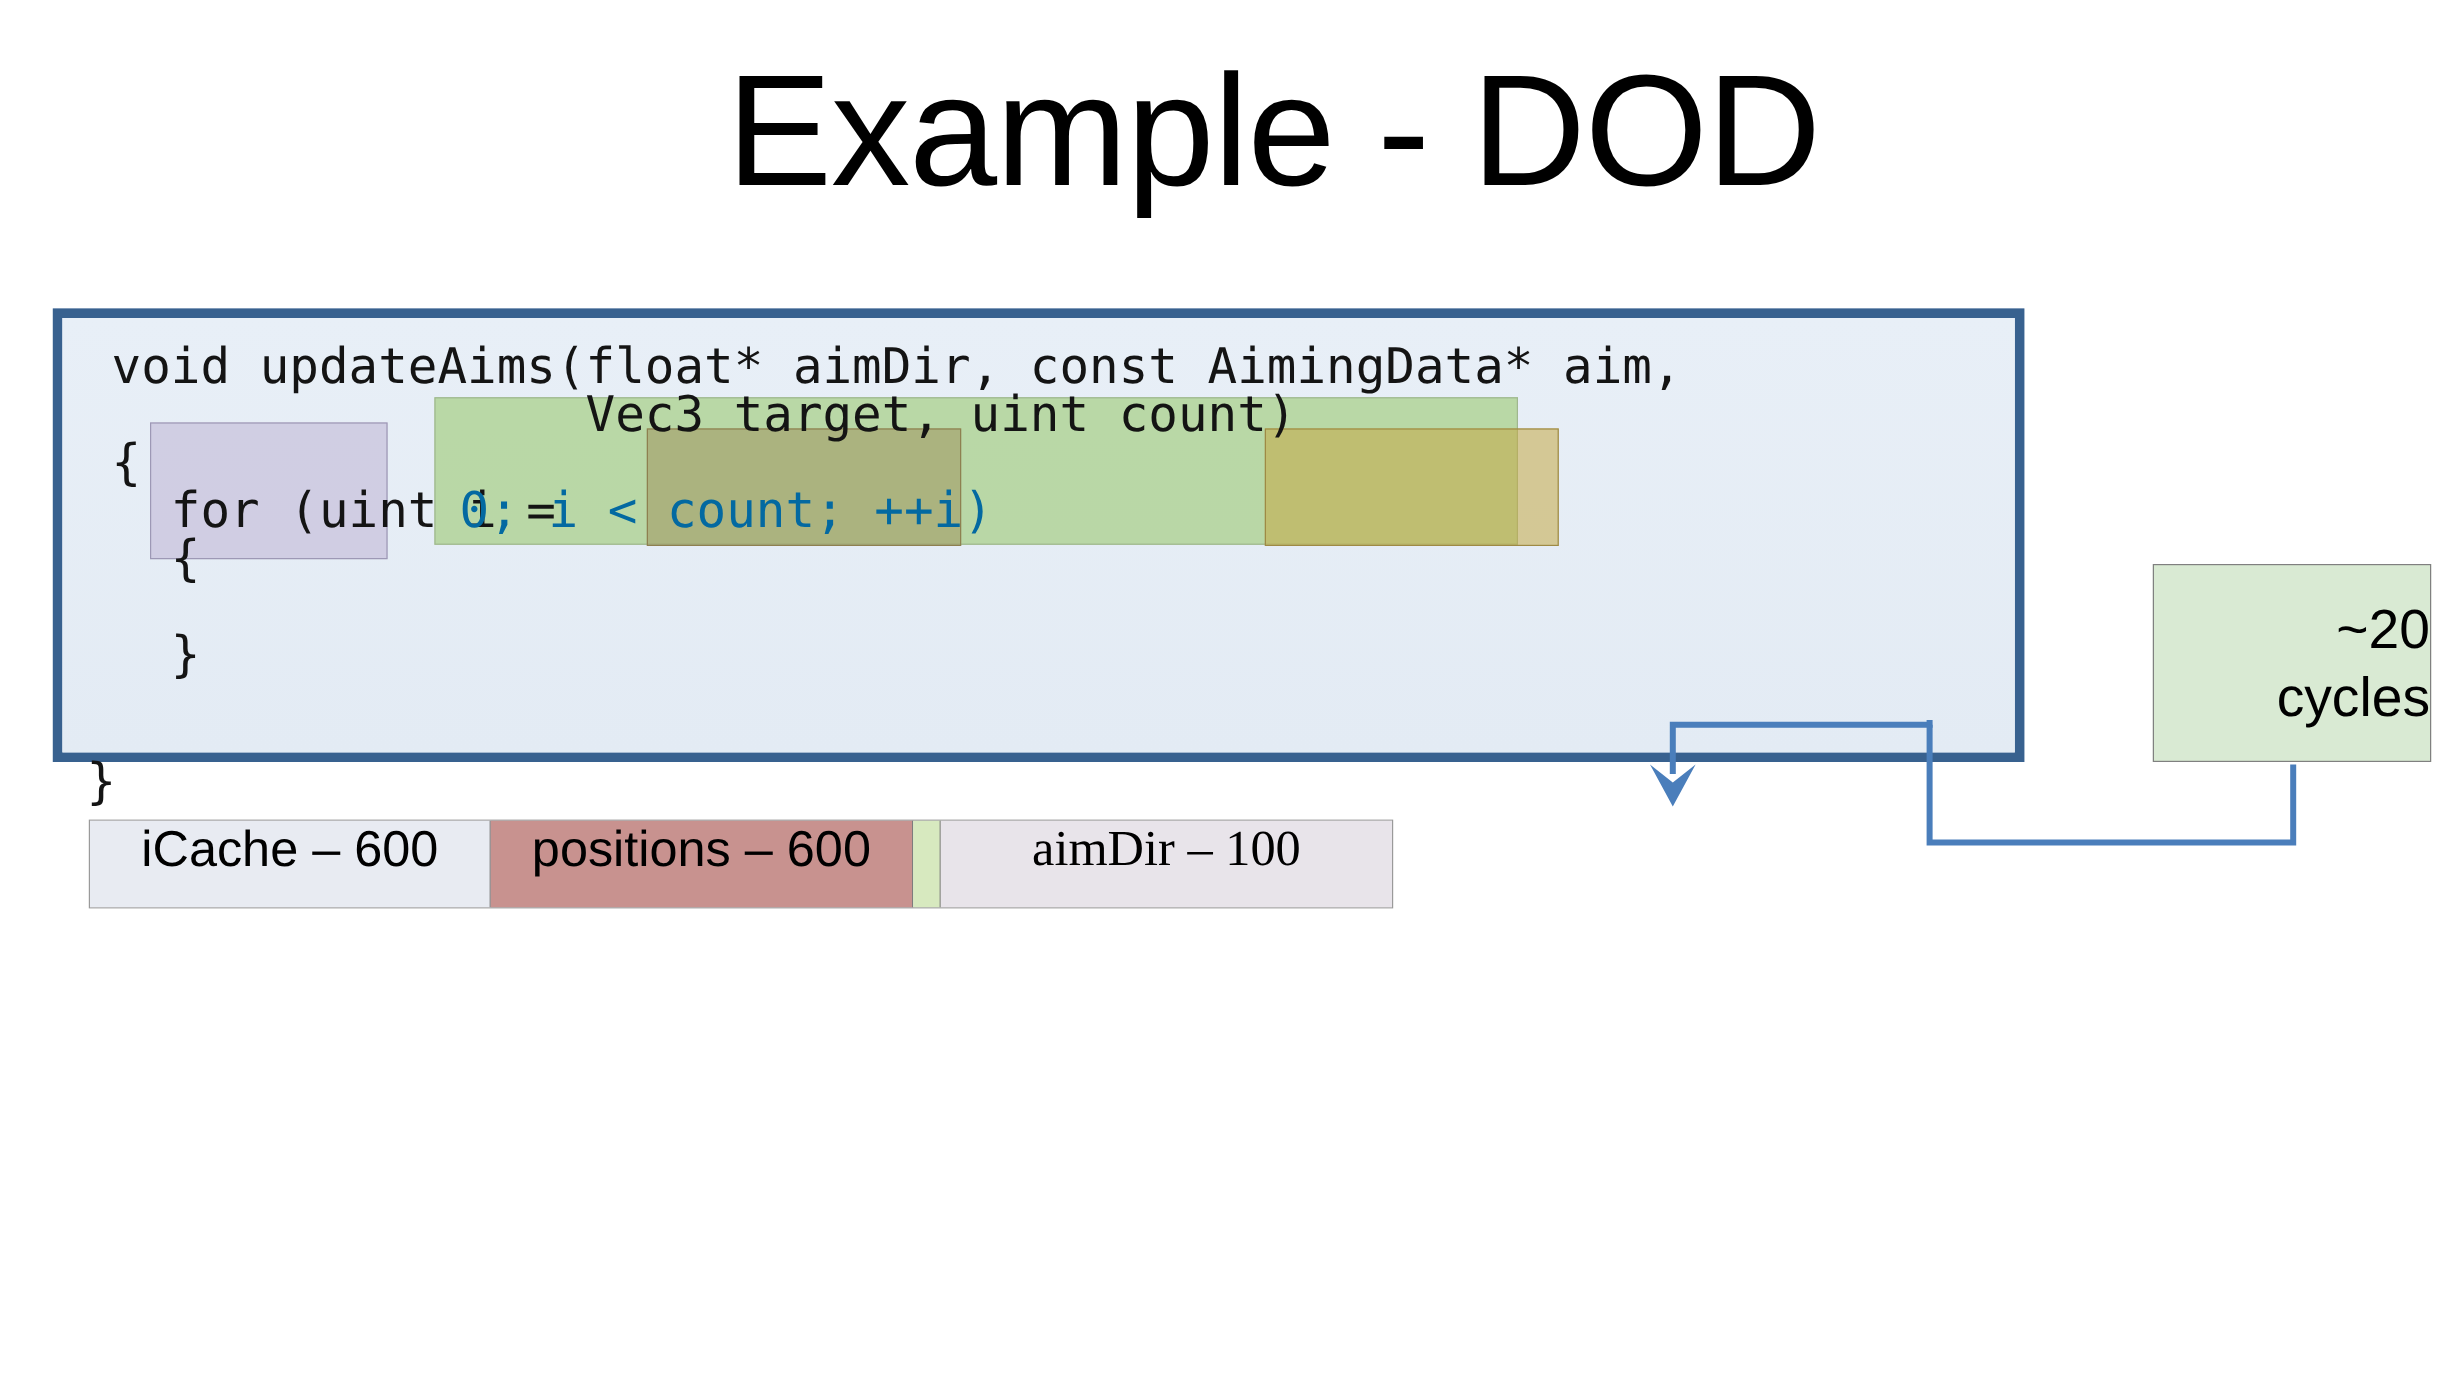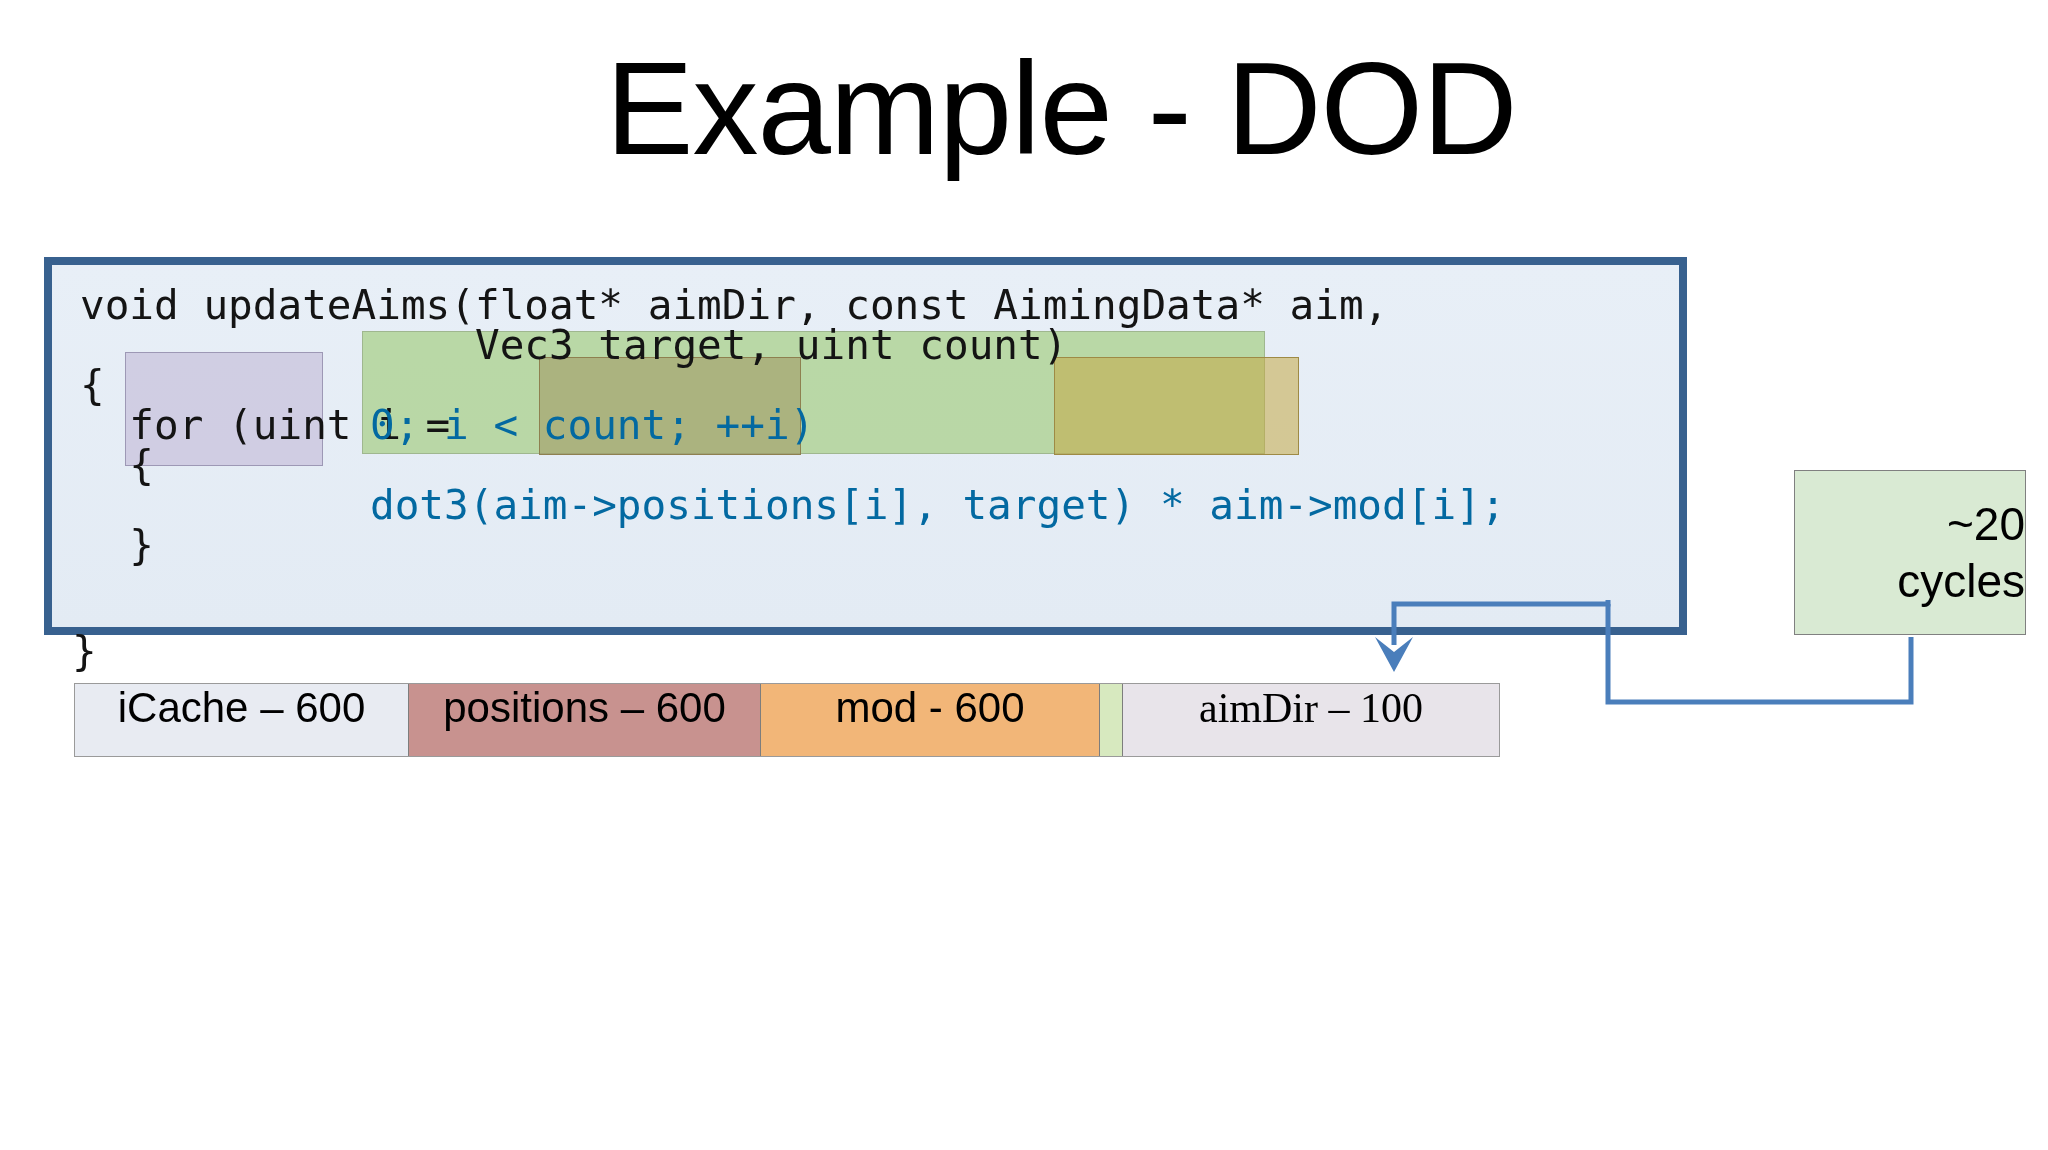--- a/index.html
+++ b/index.html
@@ -45,21 +45,21 @@
   }
   #code-panel-inner {
     position: absolute;
     left: 0; top: 0; right: 0; bottom: 0;
     background: linear-gradient(to bottom, #e8eff7 0%, #e3ebf4 100%);
   }
 
   
   .code-layer {
     position: absolute;
-    left: 0;
+    left: 13px;
     top: 0;
     width: 100%;
     height: 100%;
     font-family: "DejaVu Sans Mono", monospace;
     font-size: 41px;
     line-height: 65px;
     color: #141414;
     white-space: pre;
     z-index: 4;
     pointer-events: none;
@@ -182,36 +182,32 @@
 
   <div class="hl" id="hl-olive-2" style="left:1002px; top:92px; width:245px; height:98px;"></div>
 
   <div class="code-layer">
     <div class="code-line lhs" style="top:8px;">void updateAims(float* aimDir, const AimingData* aim,</div>
     <div class="code-line lhs" style="top:48px;">                Vec3 target, uint count)</div>
     <div class="code-line lhs" style="top:88px;">{</div>
     <div class="code-line lhs" style="top:128px;">  for (uint i = </div>
     <div class="code-line rhs" style="left:318px; top:128px;">0; i &lt; count; ++i)</div>
     <div class="code-line lhs" style="top:168px;">  {</div>
-    <div class="code-line rhs" style="left:318px; top:208px;">dot3(aim-&gt;positions[i], target) * aim-&gt;mod[i];</div>
     <div class="code-line lhs" style="top:248px;">  }</div>
   </div>
 </div>
 
 <div id="trailing-brace">}</div>
 
 <div id="memory-bar">
   <div class="mem-seg" style="width:334px; background:#e8ebf2;">
     <span>iCache – 600</span>
   </div>
   <div class="mem-seg" style="width:352px; background:#c8928f;">
     <span>positions – 600</span>
-  </div>
-  <div class="mem-seg" style="width:339px; background:#f2b678;">
-    <span>mod - 600</span>
   </div>
   <div class="mem-seg" style="width:23px; background:#d7e9bf;">
     <span></span>
   </div>
   <div class="mem-seg" style="width:376px; background:#e8e4ea;font-family:Liberation Serif, serif;">
     <span>aimDir – 100</span>
   </div>
 </div>
 
 <div id="cycles-box">

